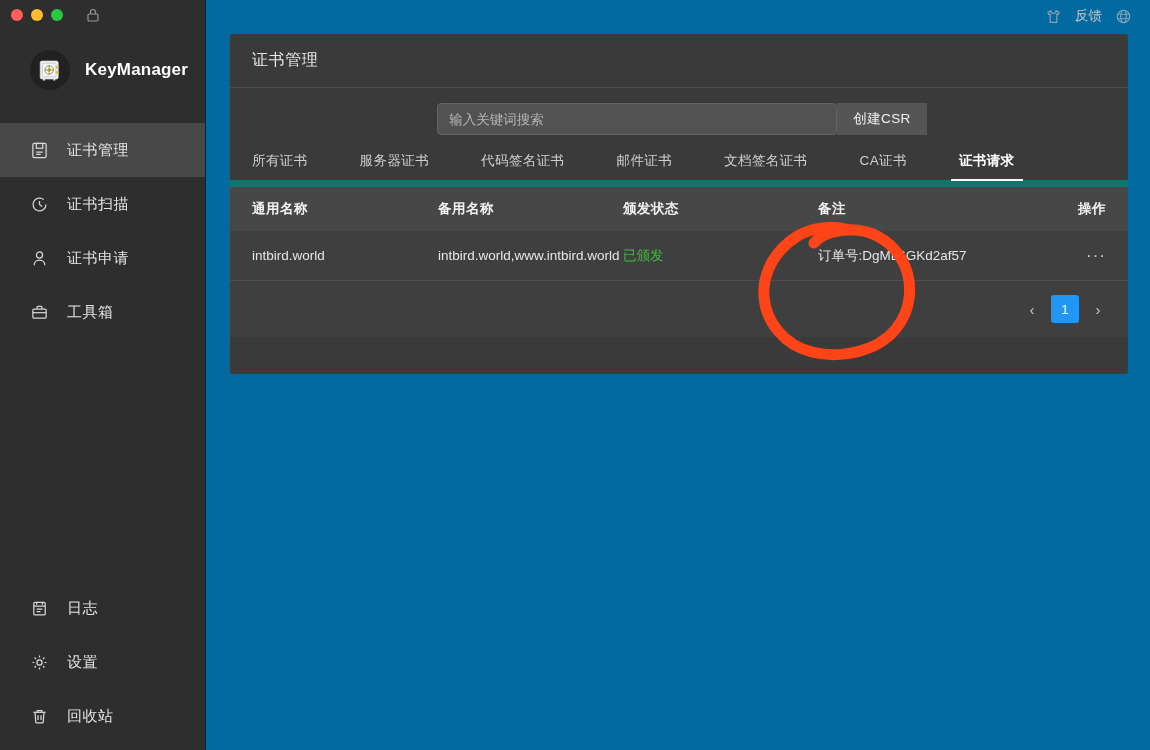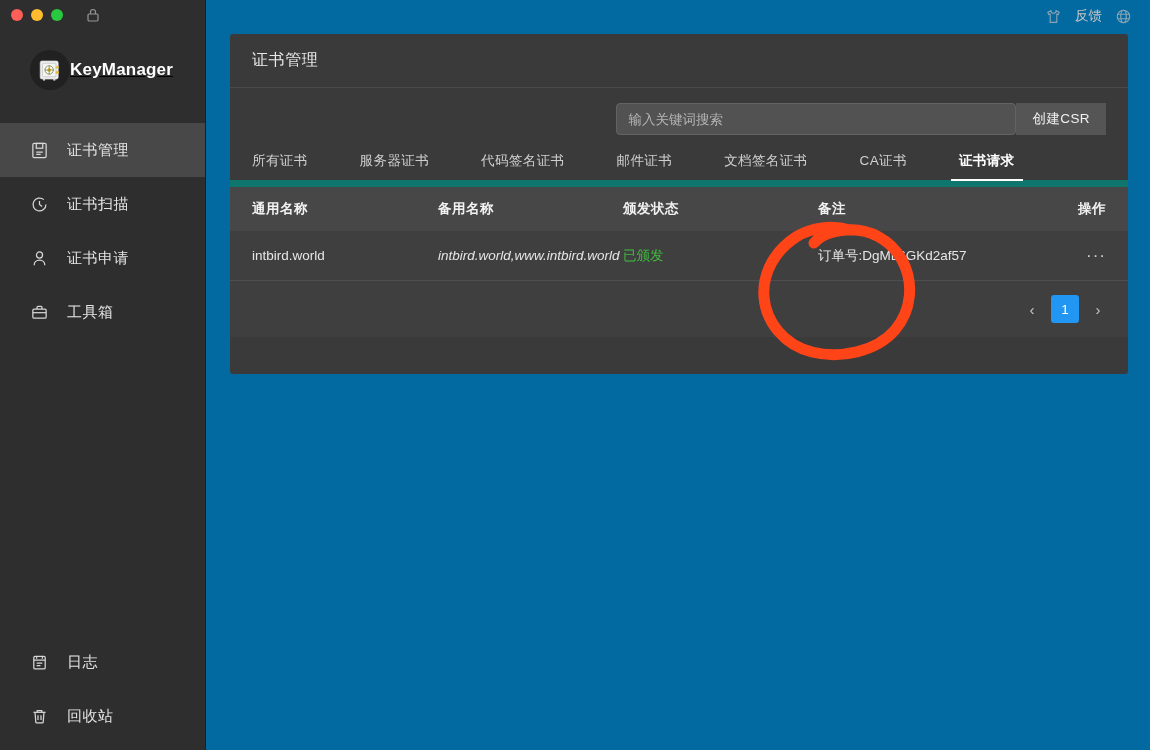--- a/index.html
+++ b/index.html
@@ -25,21 +25,21 @@
     padding-left: 11px; gap: 8px;
   }
   .dot { width: 12px; height: 12px; border-radius: 50%; display: block; }
   .dot.red { background: #ff5f57; }
   .dot.yellow { background: #febc2e; }
   .dot.green { background: #28c840; }
   .lock-btn { margin-left: 14px; width: 16px; height: 16px; display: block; opacity: .75; }
 
   .brand {
     height: 80px; display: flex; align-items: center;
-    padding-left: 30px;  text-decoration: underline;
+    padding-left: 30px; gap: 15px;
   }
   .brand-logo {
     width: 40px; height: 40px; border-radius: 50%;
     background: #212121;
     display: flex; align-items: center; justify-content: center;
     flex: 0 0 auto;
   }
   .brand-name {
     color: #ffffff; font-size: 17px; font-weight: bold; letter-spacing: .2px;
   }
@@ -78,21 +78,21 @@
     height: 340px;
   }
   .panel-head {
     height: 54px; display: flex; align-items: center;
     padding: 0 22px;
     border-bottom: 1px solid #4b4b4b;
   }
   .page-title { color: #e8e8e8; font-size: 16px; letter-spacing: .6px; }
 
   .toolbar {
-    display: flex; align-items: center; justify-content: flex-end;
+    display: flex; align-items: center; justify-content: center;
     padding: 15px 22px 0 28px;
   }
   .search-input {
     width: 400px; height: 32px;
     background: #525252;
     border: 1px solid #636363;
     border-radius: 4px;
     color: #eaeaea; font-size: 13.5px;
     padding: 0 11px;
     outline: none;
@@ -142,21 +142,21 @@
   .tbody-row {
     height: 50px; background: #3f3f3f;
     color: #e6e6e6; font-size: 13.5px;
     border-bottom: 1px solid #4e4e4e;
   }
   .c-common { width: 186px; flex: 0 0 186px; }
   .c-alt    { width: 185px; flex: 0 0 185px; }
   .c-status { width: 195px; flex: 0 0 195px; }
   .c-note   { flex: 1 1 auto; }
   .c-action { width: 60px; flex: 0 0 60px; text-align: right; }
-  .alt-wrap { line-height: 18px; word-break: break-all; font-style: italic; }
+  .alt-wrap { line-height: 18px; word-break: break-all; }
   .status-ok { color: #3fbd3f; }
   .dots-btn { color: #cfcfcf; font-size: 17px; letter-spacing: 1px; cursor: pointer; }
 
   .pager {
     height: 56px; background: #3f3f3f;
     display: flex; align-items: center; justify-content: flex-end;
     padding-right: 22px; gap: 11px;
   }
   .pg-arrow {
     width: 16px; height: 16px; color: #c9c9c9; font-size: 15px;
@@ -262,20 +262,29 @@
         <span class="nav-icon">
           <svg viewBox="0 0 20 20" fill="none" stroke="#e6e6e6" stroke-width="1.3">
             <rect x="4" y="3.6" width="12" height="13.2" rx="1.3"></rect>
             <path d="M7 3.6v2.4M13 3.6v2.4M4 7.6h12"></path>
             <path d="M7 10.6h6M7 13.4h4"></path>
           </svg>
         </span>
         <span class="nav-label">日志</span>
       </div>
 
+      <div class="nav-item">
+        <span class="nav-icon">
+          <svg viewBox="0 0 20 20" fill="none" stroke="#e6e6e6" stroke-width="1.3">
+            <circle cx="10" cy="10" r="2.7"></circle>
+            <path d="M10 2.6v2.1M10 15.3v2.1M17.4 10h-2.1M4.7 10H2.6M15.2 4.8l-1.5 1.5M6.3 13.7l-1.5 1.5M15.2 15.2l-1.5-1.5M6.3 6.3 4.8 4.8"></path>
+          </svg>
+        </span>
+        <span class="nav-label">设置</span>
+      </div>
 
       <div class="nav-item">
         <span class="nav-icon">
           <svg viewBox="0 0 20 20" fill="none" stroke="#e6e6e6" stroke-width="1.3">
             <path d="M3.6 5.6h12.8"></path>
             <path d="M7.6 5.6V3.9h4.8v1.7"></path>
             <path d="M5.3 5.6l.8 10.3a1 1 0 0 0 1 .9h5.8a1 1 0 0 0 1-.9l.8-10.3"></path>
             <path d="M8.4 8.6v5M11.6 8.6v5"></path>
           </svg>
         </span>

